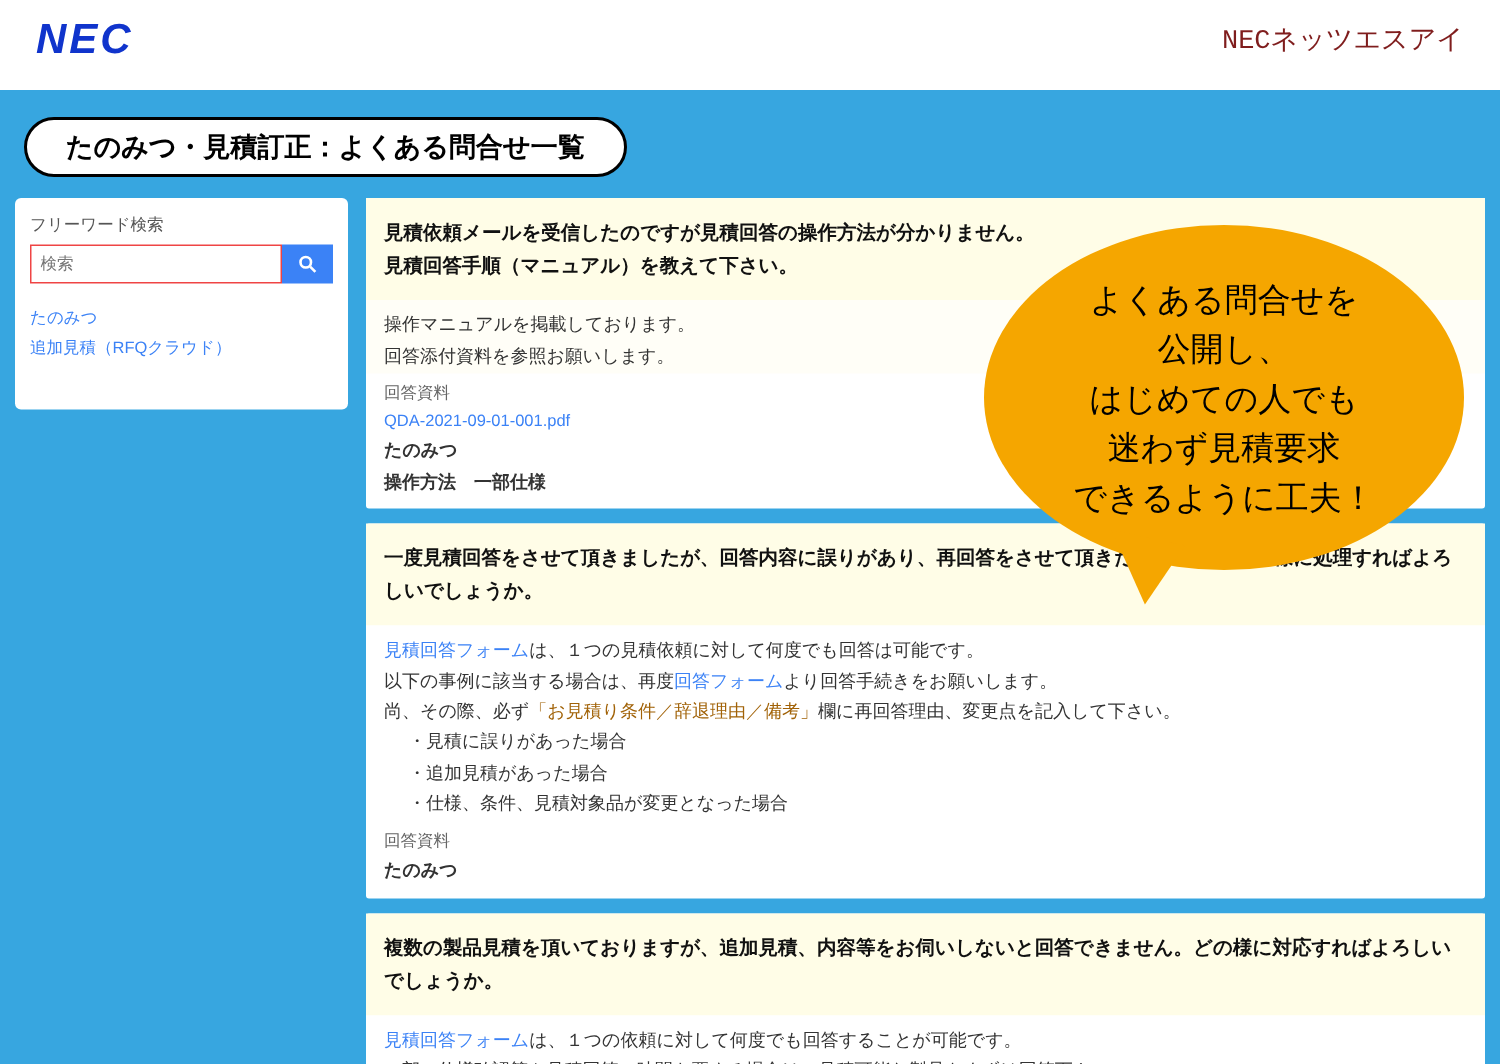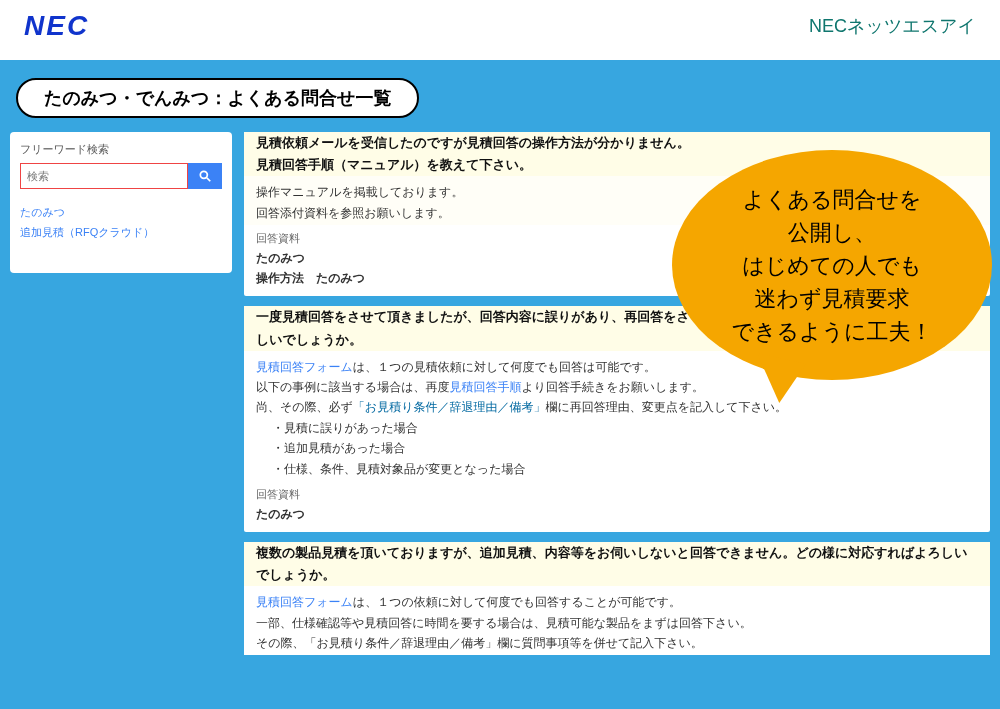--- a/index.html
+++ b/index.html
@@ -1,56 +1,56 @@
 <!DOCTYPE html>
 <html><head>
 <meta charset="utf-8">
 <style>
   * { box-sizing: border-box; margin: 0; padding: 0; }
   body { font-family: "Hiragino Kaku Gothic ProN", "Meiryo", sans-serif; background: #fff; width: 1000px; }
   .topbar { display: flex; align-items: center; padding: 10px 24px 18px; justify-content: space-between; }
   .logo { color: #1034cc; font-weight: 800; font-size: 28px; letter-spacing: 2px; font-style: italic; margin-right: 28px; }
-  .brand { font-size: 18px; color: #0f766e; }
+  .brand { font-size: 18px; color: #7f1d1d; font-family: Liberation Mono, monospace; }
   .bluewrap { background: #37a6e0; padding: 18px 10px 10px; min-height: 660px; position: relative; }
   .titlebox { display: inline-block; background: #fff; border: 2px solid #000; border-radius: 20px; padding: 6px 26px; margin: 0 0 14px 6px; font-size: 18px; font-weight: 700; color: #000; }
   .cols { display: flex; gap: 12px; align-items: flex-start; }
   .sidebar { width: 222px; background: #fff; border-radius: 4px; padding: 10px 10px 30px; font-size: 12px; color: #444; }
   .side-h { font-size: 11px; color: #555; margin-bottom: 6px; }
   .searchrow { display: flex; margin-bottom: 14px; }
   .searchrow input { flex: 1; border: 1px solid #ef4444; padding: 6px; font-size: 11px; }
   .searchrow button { width: 34px; background: #3b82f6; border: none; color: #fff; cursor: pointer; display: flex; align-items: center; justify-content: center; }
   .sidelink { color: #3b82f6; font-size: 11px; line-height: 1.8; cursor: pointer; }
   .main { flex: 1; display: flex; flex-direction: column; gap: 10px; }
   .card { background: #fff; border-radius: 2px; font-size: 12px; color: #333; line-height: 1.7; }
-  .q { background: #fffde7; padding: 0 12px; font-weight: 700; color: #111; font-size: 13px; }
+  .q { background: #fffde7; padding: 12px 12px; font-weight: 700; color: #111; font-size: 13px; }
   .a { padding: 6px 12px 2px; background: #fffef7; }
   .a2 { background: #fff; }
   .meta { padding: 4px 12px 8px; }
   .metalabel { color: #666; font-size: 11px; }
   .pdf { color: #3b82f6; font-size: 11px; }
   .bold { font-weight: 700; }
   .linkish { color: #3b82f6; }
-  .red { color: #0369a1; }
+  .red { color: #a16207; }
   .indent { padding-left: 16px; }
 
-  .bubble-wrap { position: absolute; right: 8px; top: 90px; width: 320px; pointer-events: none; }
+  .bubble-wrap { position: absolute; right: 24px; top: 90px; width: 320px; pointer-events: none; }
   .bubble { position: relative; background: #f5a600; color: #000; border-radius: 50%; width: 320px; height: 230px; display: flex; align-items: center; justify-content: center; text-align: center; font-size: 22px; font-weight: 500; line-height: 1.5; padding: 20px; }
   .bubble::after { content: ""; position: absolute; bottom: -22px; left: 80px; width: 0; height: 0; border-left: 32px solid transparent; border-right: 18px solid transparent; border-top: 44px solid #f5a600; transform: rotate(12deg); }
   .sicon { width: 14px; height: 14px; }
 </style>
 </head>
 <body>
 
 <div class="topbar">
   <div class="logo">NEC</div>
   <div class="brand">NECネッツエスアイ</div>
 </div>
 
 <div class="bluewrap">
-  <div class="titlebox">たのみつ・でんみつ：よくある問合せ一覧</div>
+  <div class="titlebox">たのみつ・見積訂正：よくある問合せ一覧</div>
 
   <div class="cols">
     <div class="sidebar">
       <div class="side-h">フリーワード検索</div>
       <div class="searchrow">
         <input type="text" placeholder="検索" style="">
         <button>
           <svg class="sicon" viewBox="0 0 24 24" fill="none" stroke="#fff" stroke-width="3">
               <circle cx="10" cy="10" r="6"></circle>
               <line x1="15" y1="15" x2="21" y2="21"></line>
@@ -62,28 +62,29 @@
     </div>
 
     <div class="main">
 
       <div class="card">
         <div class="q"><span style="white-space:pre-line">見積依頼メールを受信したのですが見積回答の操作方法が分かりません。
 見積回答手順（マニュアル）を教えて下さい。</span></div>
         <div class="a">操作マニュアルを掲載しております。<br>回答添付資料を参照お願いします。</div>
         <div class="meta">
           <div class="metalabel">回答資料</div>
+          <div class="pdf">QDA-2021-09-01-001.pdf</div>
           <div class="bold">たのみつ</div>
-          <div class="bold">操作方法　たのみつ</div>
+          <div class="bold">操作方法　一部仕様</div>
         </div>
       </div>
 
       <div class="card">
         <div class="q">一度見積回答をさせて頂きましたが、回答内容に誤りがあり、再回答をさせて頂きたいのですがどの様に処理すればよろしいでしょうか。</div>
-        <div class="a a2"><span class="linkish">見積回答フォーム</span>は、１つの見積依頼に対して何度でも回答は可能です。<br>以下の事例に該当する場合は、再度<span class="linkish">見積回答手順</span>より回答手続きをお願いします。<br>尚、その際、必ず<span class="red">「お見積り条件／辞退理由／備考」</span>欄に再回答理由、変更点を記入して下さい。<div class="indent">・見積に誤りがあった場合<br>・追加見積があった場合<br>・仕様、条件、見積対象品が変更となった場合</div></div>
+        <div class="a a2"><span class="linkish">見積回答フォーム</span>は、１つの見積依頼に対して何度でも回答は可能です。<br>以下の事例に該当する場合は、再度<span class="linkish">回答フォーム</span>より回答手続きをお願いします。<br>尚、その際、必ず<span class="red">「お見積り条件／辞退理由／備考」</span>欄に再回答理由、変更点を記入して下さい。<div class="indent">・見積に誤りがあった場合<br>・追加見積があった場合<br>・仕様、条件、見積対象品が変更となった場合</div></div>
         <div class="meta">
           <div class="metalabel">回答資料</div>
           <div class="bold">たのみつ</div>
         </div>
       </div>
 
       <div class="card">
         <div class="q">複数の製品見積を頂いておりますが、追加見積、内容等をお伺いしないと回答できません。どの様に対応すればよろしいでしょうか。</div>
         <div class="a a2"><span class="linkish">見積回答フォーム</span>は、１つの依頼に対して何度でも回答することが可能です。<br>一部、仕様確認等や見積回答に時間を要する場合は、見積可能な製品をまずは回答下さい。<br>その際、「お見積り条件／辞退理由／備考」欄に質問事項等を併せて記入下さい。</div>
 

